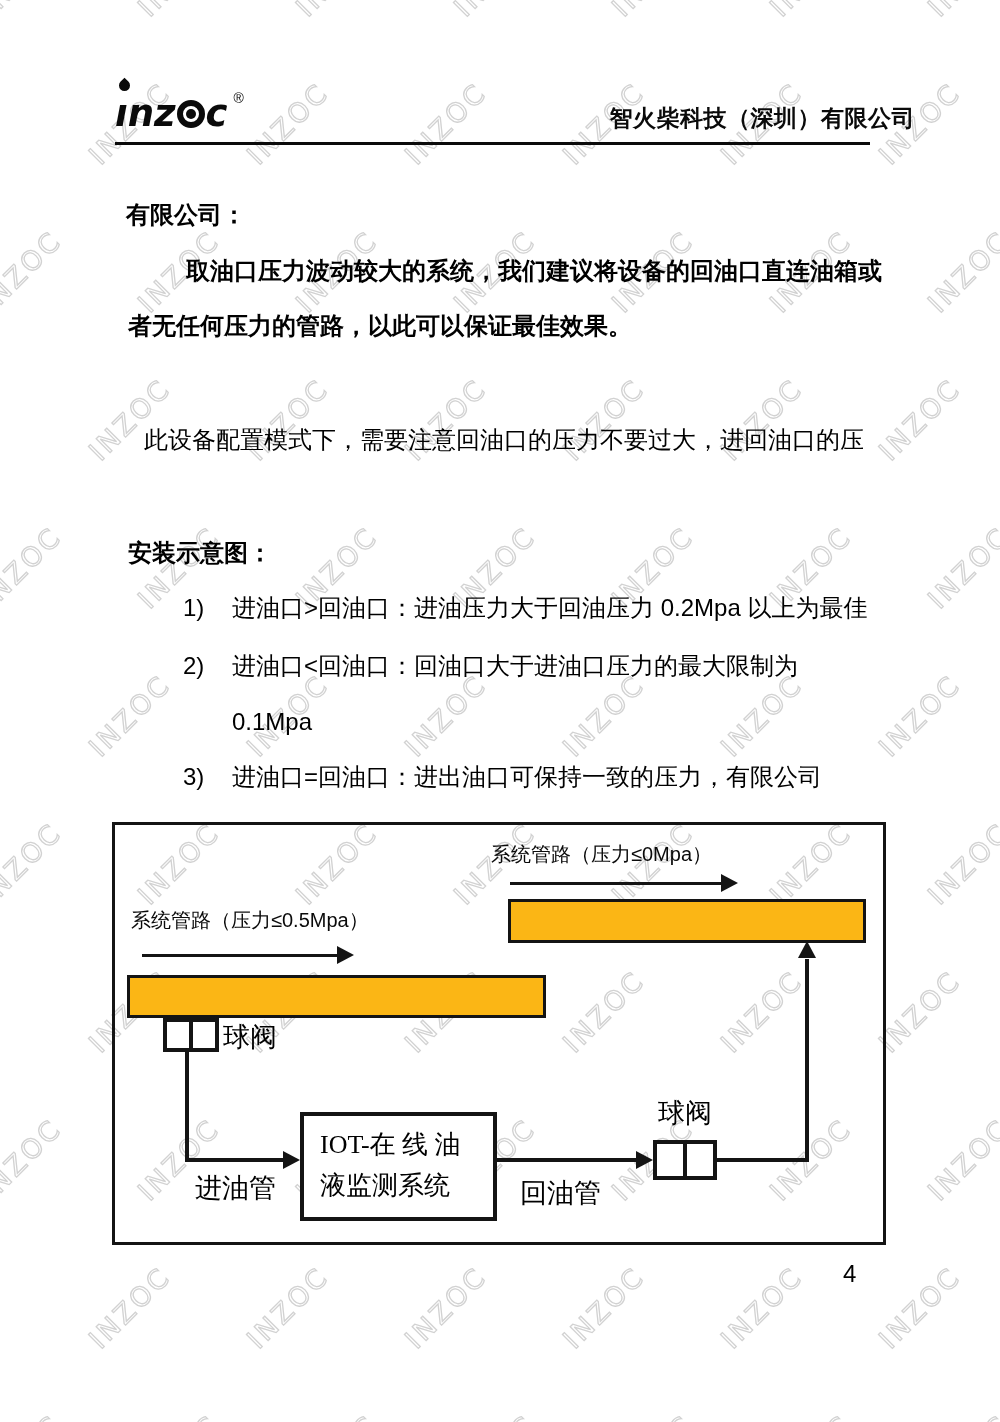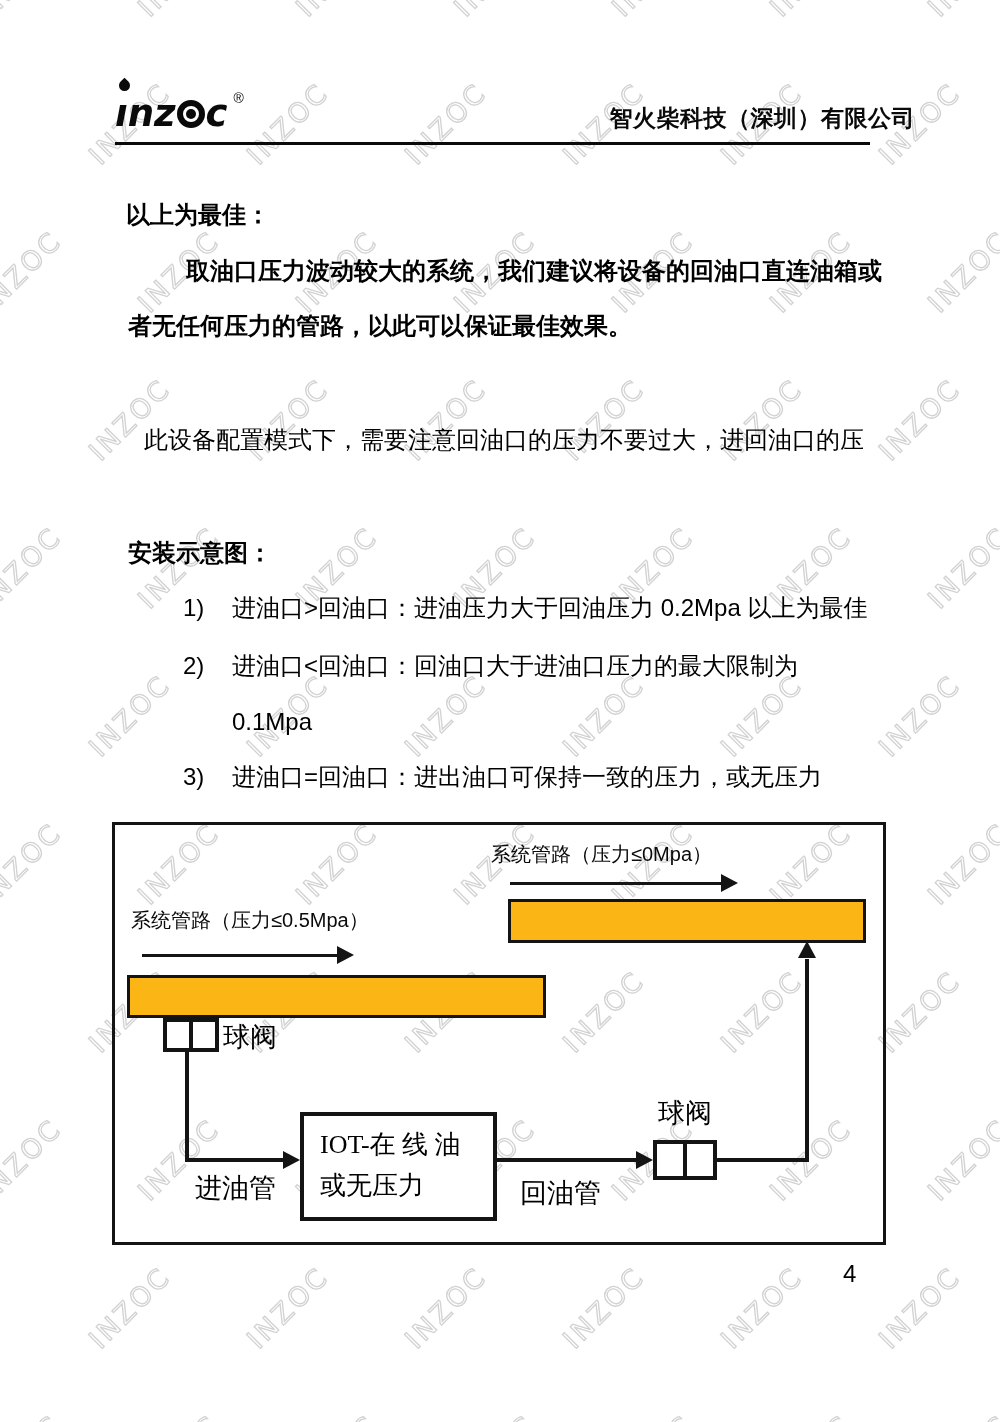--- a/index.html
+++ b/index.html
@@ -173,40 +173,40 @@
     </div>
 
   <div class="hdr logo">
     <span class="flame"></span>
     <span class="logo-text"><span>ınz</span><span class="bullseye"><span class="bullseye-dot"></span></span><span>c</span></span>
     <span class="reg">®</span>
   </div>
   <div class="hdr company">智火柴科技（深圳）有限公司</div>
   <div class="hdr header-rule"></div>
 
-  <div class="line t-bold" style="left:126px;top:199px;">以上为最佳：</div>
+  <div class="line t-bold" style="left:126px;top:199px;">有限公司：</div>
   <div class="line t-bold" style="left:186px;top:255px;">取油口压力波动较大的系统，我们建议将设备的回油口直连油箱或</div>
   <div class="line t-bold" style="left:128px;top:310px;">者无任何压力的管路，以此可以保证最佳效果。</div>
 
   <div class="line" style="left:144px;top:424px;">此设备配置模式下，需要注意回油口的压力不要过大，进回油口的压</div>
 
   <div class="line t-bold" style="left:128px;top:537px;">安装示意图：</div>
 
   <div class="line" style="left:0;top:592px;width:1000px;">
     <span class="list-num">1)</span>
     <span class="list-text">进油口&gt;回油口：进油压力大于回油压力 0.2Mpa 以上为最佳</span>
   </div>
   <div class="line" style="left:0;top:650px;width:1000px;">
     <span class="list-num">2)</span>
     <span class="list-text">进油口&lt;回油口：回油口大于进油口压力的最大限制为</span>
   </div>
   <div class="line" style="left:232px;top:706px;">0.1Mpa</div>
   <div class="line" style="left:0;top:761px;width:1000px;">
     <span class="list-num">3)</span>
-    <span class="list-text">进油口=回油口：进出油口可保持一致的压力，或无压力</span>
+    <span class="list-text">进油口=回油口：进出油口可保持一致的压力，有限公司</span>
   </div>
 
   <div class="diagram">
 
     <div class="dg dg-label" style="left:376px;top:16px;">系统管路（压力≤0Mpa）</div>
     <div class="dg" style="left:395px;top:49px;width:228px;height:18px;">
       <div class="hline" style="left:0;top:8px;width:213px;"></div>
       <div class="tri-right" style="left:211px;top:0;"></div>
     </div>
     <div class="dg pipe-bar" style="left:393px;top:74px;width:352px;height:38px;"></div>
@@ -224,21 +224,21 @@
     </div>
     <div class="dg dg-serif" style="left:108px;top:194px;">球阀</div>
 
     <div class="thickline" style="left:70px;top:225px;width:4px;height:112px;"></div>
     <div class="thickline" style="left:70px;top:333px;width:99px;height:4px;"></div>
     <div class="tri-right" style="left:168px;top:326px;"></div>
     <div class="dg dg-serif" style="left:80px;top:345px;">进油管</div>
 
     <div class="iot-box">
       <div>IOT-在 线 油</div>
-      <div>或无压力</div>
+      <div>液监测系统</div>
     </div>
 
     <div class="thickline" style="left:366px;top:333px;width:158px;height:4px;"></div>
     <div class="tri-right" style="left:521px;top:326px;"></div>
     <div class="dg dg-serif" style="left:405px;top:350px;">回油管</div>
 
     <div class="dg dg-serif" style="left:543px;top:270px;">球阀</div>
     <div class="valve" style="left:538px;top:315px;">
       <span class="valve-cell big"></span>
         <span class="valve-cell big"></span>

